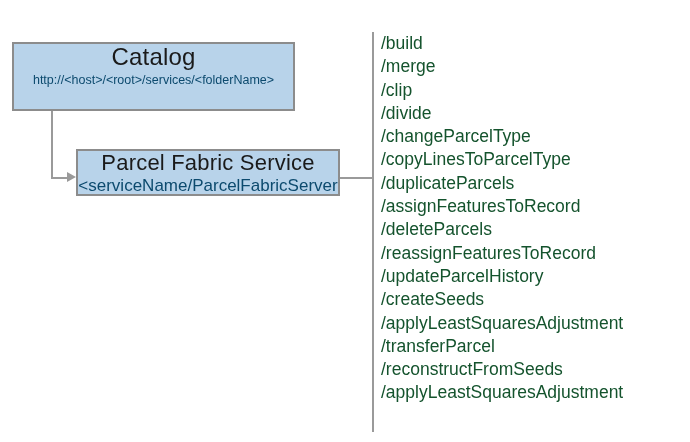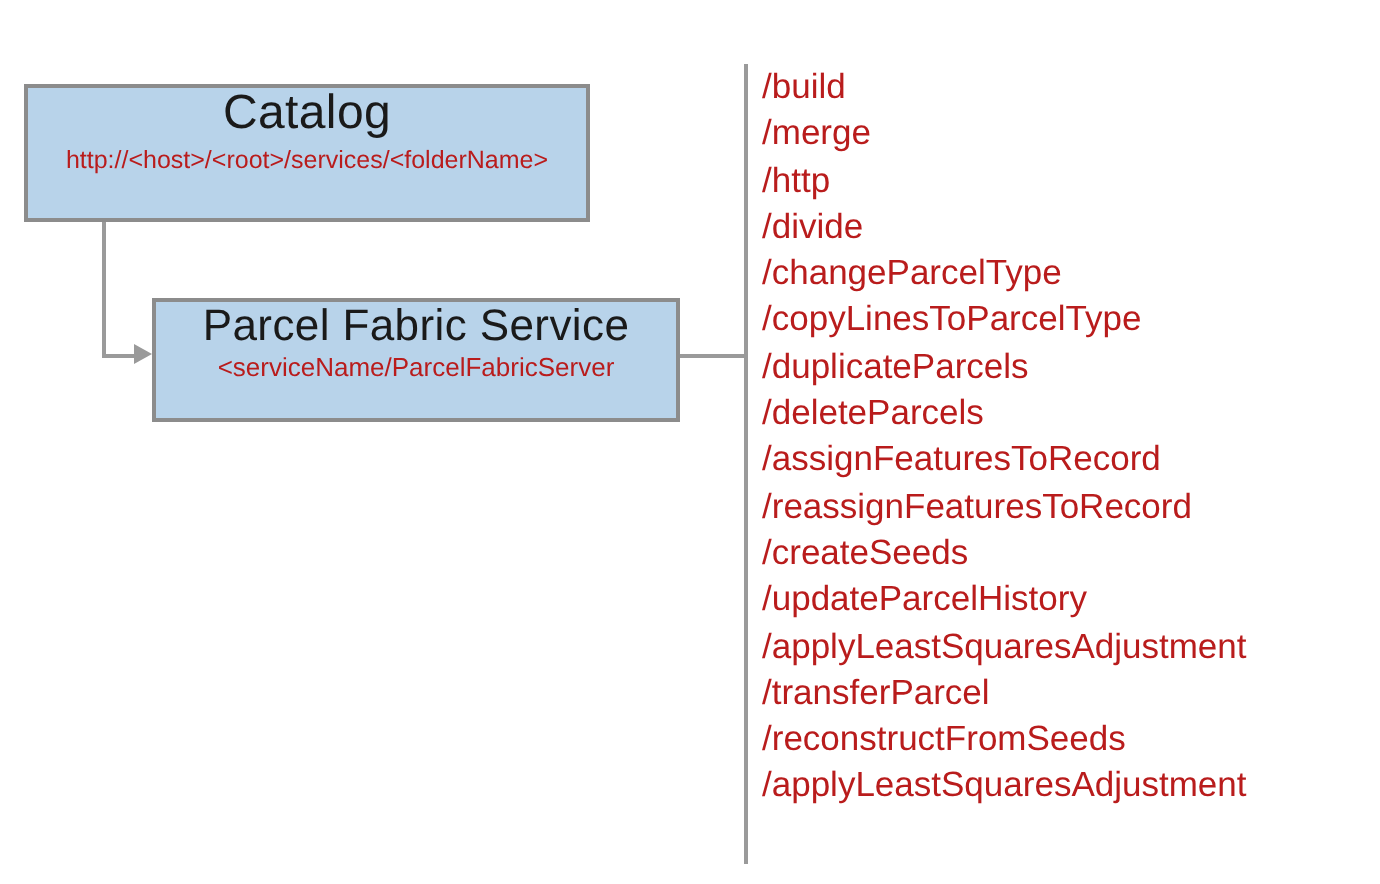--- a/index.html
+++ b/index.html
@@ -28,41 +28,41 @@
     text-align: center;
   }
   .node-title {
     color: #1a1a1a;
     font-size: 24px;
     line-height: 1.05;
     letter-spacing: 0.2px;
     white-space: nowrap;
   }
   .node-sub {
-    color: #b91c1c;
+    color: #0c4a6e;
     font-size: 12.5px;
     line-height: 1.1;
     margin-top: 5px;
     white-space: nowrap;
   }
 
   #catalog-node {
     left: 12px;
     top: 42px;
     width: 283px;
     height: 69px;
   }
   #service-node {
     left: 76px;
     top: 149px;
     width: 264px;
-    height: 62px;
+    height: 47px;
   }
   #service-node .node-title { font-size: 22px; }
-  #service-node .node-sub { font-size: 13px; margin-top: 3px; }
+  #service-node .node-sub { font-size: 17px; margin-top: 3px; }
 
   
   .conn {
     position: absolute;
     background: #9a9a9a;
   }
   
   #conn-drop {
     left: 51px;
     top: 111px;
@@ -106,21 +106,21 @@
   #ops-list {
     position: absolute;
     left: 381px;
     top: 32px;
     width: 300px;
     margin: 0;
     padding: 0;
     list-style: none;
   }
   #ops-list li {
-    color: #b91c1c;
+    color: #14532d;
     font-size: 17.5px;
     line-height: 23.3px;
     white-space: nowrap;
   }
 </style>
 </head>
 <body>
 
 <div id="canvas">
 
@@ -137,29 +137,29 @@
     <div class="node-title">Parcel Fabric Service</div>
     <div class="node-sub">&lt;serviceName/ParcelFabricServer</div>
   </div>
 
   <div class="conn" id="conn-ops"></div>
   <div class="conn" id="ops-spine"></div>
 
   <ul id="ops-list">
     <li>/build</li>
     <li>/merge</li>
-    <li>/http</li>
+    <li>/clip</li>
     <li>/divide</li>
     <li>/changeParcelType</li>
     <li>/copyLinesToParcelType</li>
     <li>/duplicateParcels</li>
+    <li>/assignFeaturesToRecord</li>
     <li>/deleteParcels</li>
-    <li>/assignFeaturesToRecord</li>
     <li>/reassignFeaturesToRecord</li>
+    <li>/updateParcelHistory</li>
     <li>/createSeeds</li>
-    <li>/updateParcelHistory</li>
     <li>/applyLeastSquaresAdjustment</li>
     <li>/transferParcel</li>
     <li>/reconstructFromSeeds</li>
     <li>/applyLeastSquaresAdjustment</li>
   </ul>
 
 </div>
 
 </body></html>

